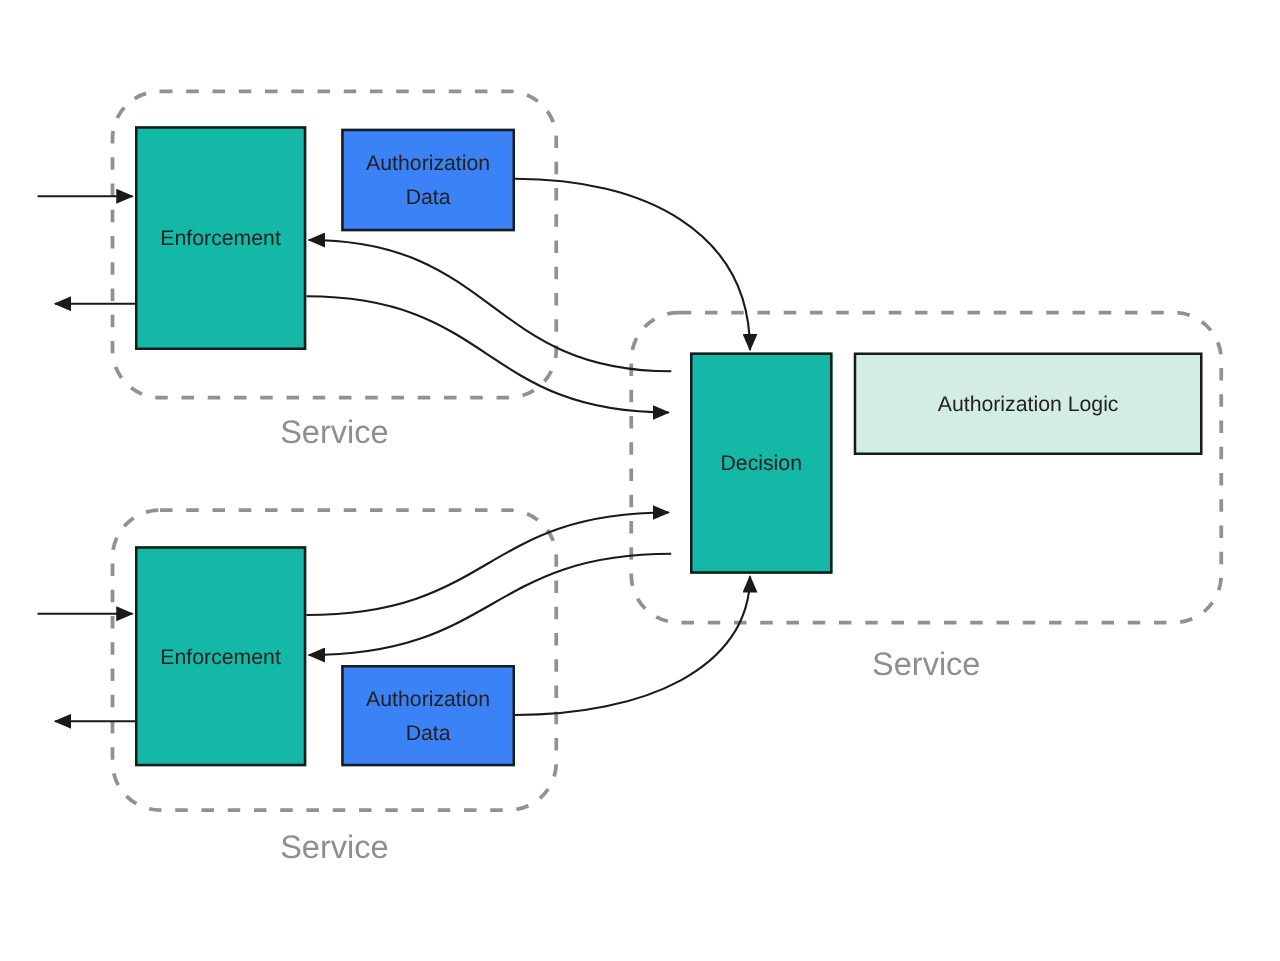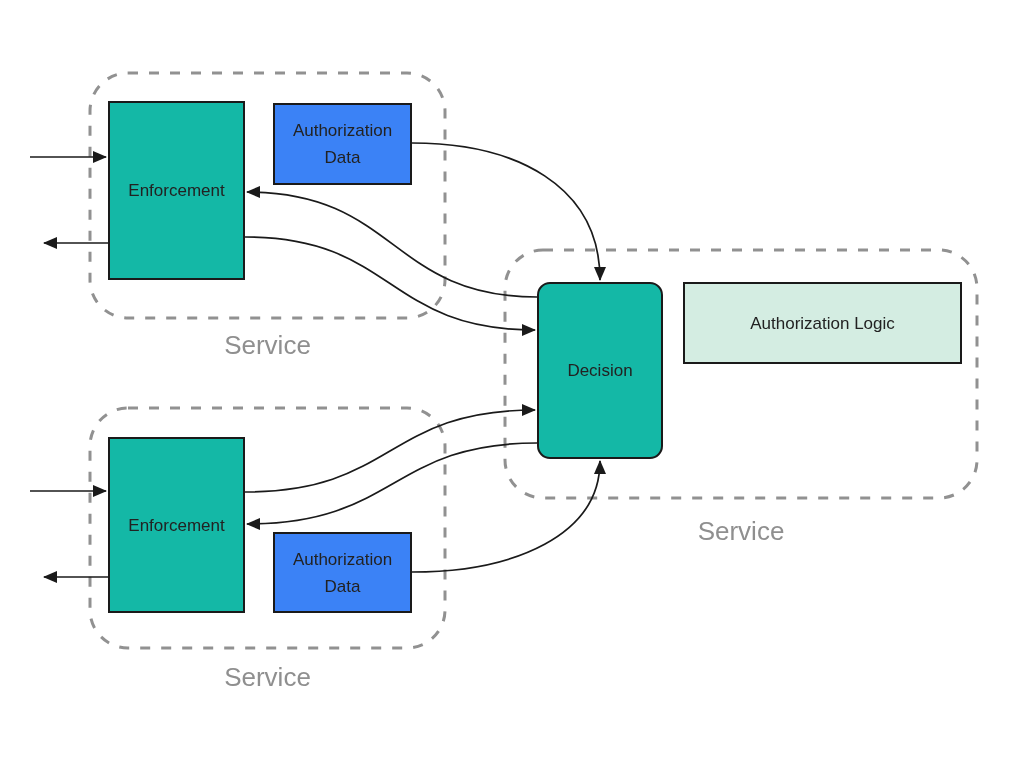--- a/index.html
+++ b/index.html
@@ -13,21 +13,21 @@
     text-align:center;border:2px solid #1a1a1a;color:#222222;
     font-size:17px;line-height:27px;box-sizing:border-box;
   }
   .lavender{background:#14b8a6;}
   .yellow{background:#3b82f6;}
   .green{background:#d4ede2;}
   .enf-top{left:108px;top:101px;width:137px;height:179px;}
   .ad-top{left:273px;top:103px;width:139px;height:82px;padding:0 8px;}
   .enf-bot{left:108px;top:437px;width:137px;height:176px;}
   .ad-bot{left:273px;top:532px;width:139px;height:81px;padding:0 8px;}
-  .decision{left:537px;top:282px;width:126px;height:177px;border-radius:13px;}
+  .decision{left:552px;top:282px;width:114px;height:177px;}
   .authlogic{left:683px;top:282px;width:279px;height:82px;}
   .svc-label{
     position:absolute;text-align:center;color:#8f8f8f;font-size:26px;
   }
   .svc-top{left:90px;top:330px;width:355px;}
   .svc-bot{left:90px;top:662px;width:355px;}
   .svc-right{left:505px;top:516px;width:472px;}
 </style>
 </head>
 <body>

